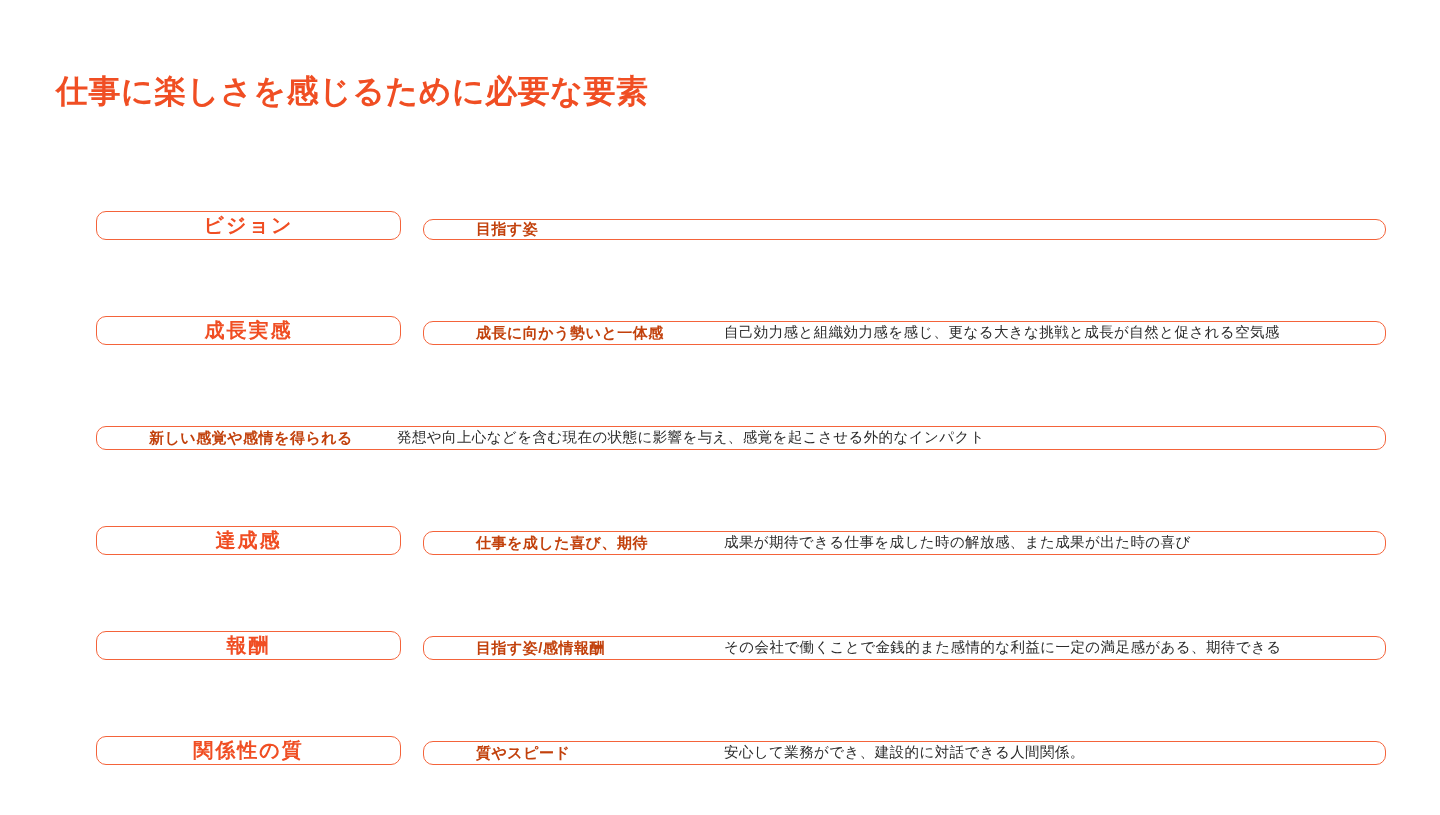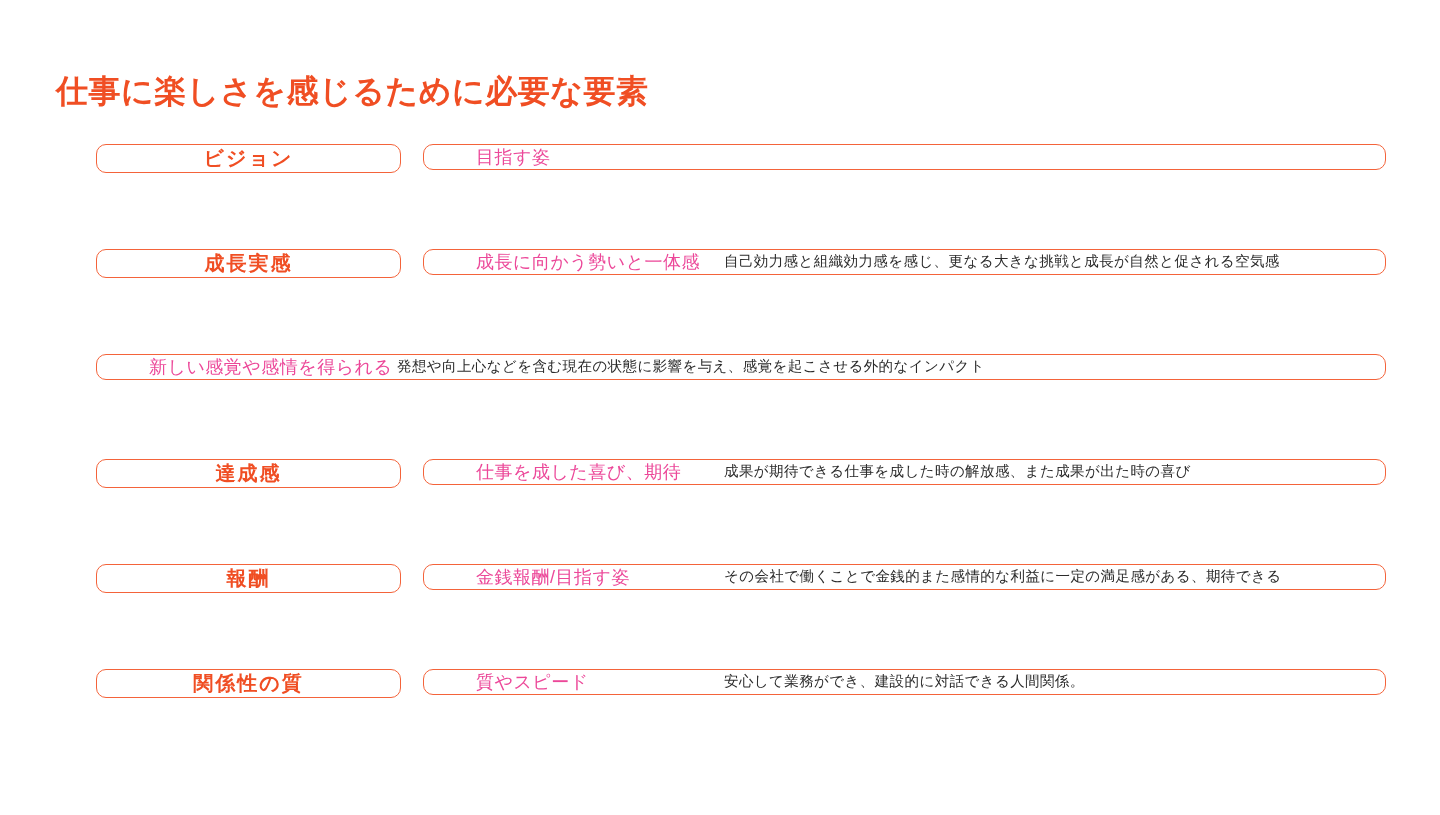--- a/index.html
+++ b/index.html
@@ -35,21 +35,21 @@
     position: absolute;
     left: 56px;
     top: 144px;
     width: 1330px;
     display: flex;
     flex-direction: column;
     gap: 9px;
   }
   .row {
     display: flex;
-    align-items: flex-start;
+    align-items: flex-end;
     gap: 22px;
     height: 96px;
     padding-left: 40px;
   }
   .label-box {
     width: 305px;
     flex: 0 0 305px;
     border: 1.5px solid #f4633a;
     border-radius: 10px;
     display: flex;
@@ -73,23 +73,23 @@
     align-items: center;
     box-sizing: border-box;
     background: #ffffff;
     padding: 0 22px 0 0;
   }
   .detail-head {
     width: 300px;
     flex: 0 0 300px;
     padding-left: 52px;
     box-sizing: border-box;
-    font-size: 18px;
-    font-weight: 400;
-    color: #ec4899;
+    font-size: 15px;
+    font-weight: 700;
+    color: #c2410c;
     letter-spacing: 0.5px;
   }
   .detail-desc {
     flex: 1 1 auto;
     font-size: 14.5px;
     font-weight: 400;
     color: #2b2b2b;
     letter-spacing: 0.4px;
     line-height: 1.5;
   }
@@ -138,21 +138,21 @@
         <div class="detail-desc">成果が期待できる仕事を成した時の解放感、また成果が出た時の喜び</div>
       </div>
     </div>
 
 
     <div class="row">
       <div class="label-box">
         <span class="label-text">報酬</span>
       </div>
       <div class="detail-box">
-        <div class="detail-head">金銭報酬/目指す姿</div>
+        <div class="detail-head">目指す姿/感情報酬</div>
         <div class="detail-desc">その会社で働くことで金銭的また感情的な利益に一定の満足感がある、期待できる</div>
       </div>
     </div>
 
     <div class="row">
       <div class="label-box">
         <span class="label-text">関係性の質</span>
       </div>
       <div class="detail-box">
         <div class="detail-head">質やスピード</div>

